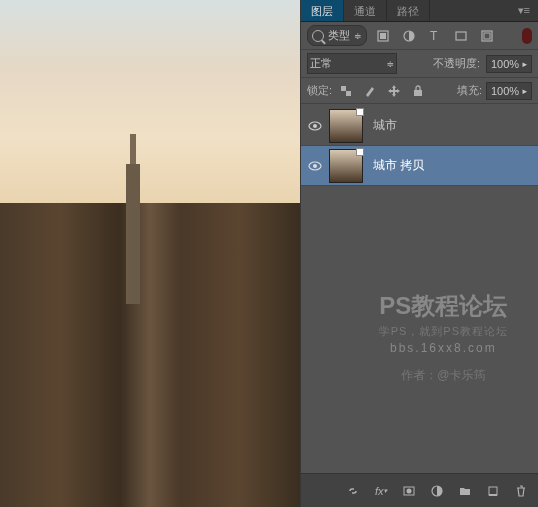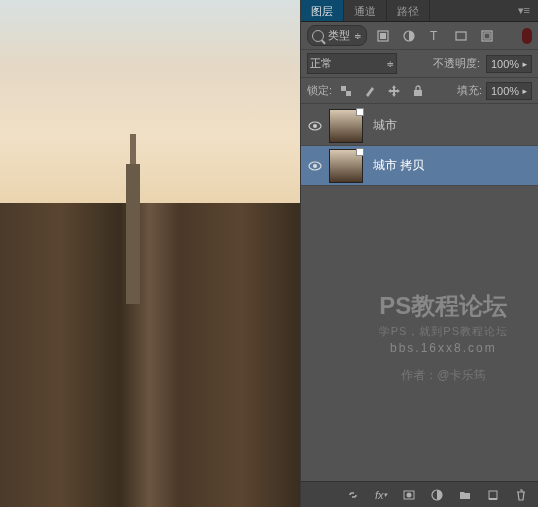--- a/index.html
+++ b/index.html
@@ -28,21 +28,21 @@
 .layer-row.selected { background: #5a7aa0; color: #fff; }
 .vis-eye { width: 20px; height: 20px; display: flex; align-items: center; justify-content: center; }
 .thumb { width: 34px; height: 34px; border: 1px solid #222; background: linear-gradient(to bottom, #d8c8b0 0%, #4a3828 100%); position: relative; }
 .thumb::after { content: ''; position: absolute; top: -2px; right: -2px; width: 6px; height: 6px; background: #fff; border: 1px solid #888; }
 .layer-name { margin-left: 6px; font-size: 12px; }
 .watermark { position: absolute; right: 30px; top: 290px; text-align: center; color: #777; pointer-events: none; }
 .watermark .wm1 { font-size: 24px; font-weight: bold; color: #888; }
 .watermark .wm2 { font-size: 11px; margin-top: 2px; letter-spacing: 1px; }
 .watermark .wm3 { font-size: 12px; margin-top: 2px; letter-spacing: 2px; color: #888; }
 .watermark .wm4 { font-size: 12px; margin-top: 12px; }
-.bottom-bar { display: flex; align-items: center; justify-content: flex-end; height: 26px; background: #424242; border-top: 1px solid #333; gap: 6px; padding: 0 6px; }
+.bottom-bar { display: flex; align-items: center; justify-content: flex-end; height: 34px; background: #424242; border-top: 1px solid #333; gap: 6px; padding: 0 6px; }
 .bottom-bar .icon-btn { width: 22px; }
 .chev { font-size: 9px; }
 .search-ic { width: 12px; height: 12px; border: 1.5px solid #b0b0b0; border-radius: 50%; position: relative; }
 .search-ic::after { content: ''; position: absolute; width: 5px; height: 1.5px; background: #b0b0b0; bottom: -2px; right: -3px; transform: rotate(45deg); }
 </style>
 </head>
 <body>
 
 <div class="canvas-area">
   <div class="sky"></div>

